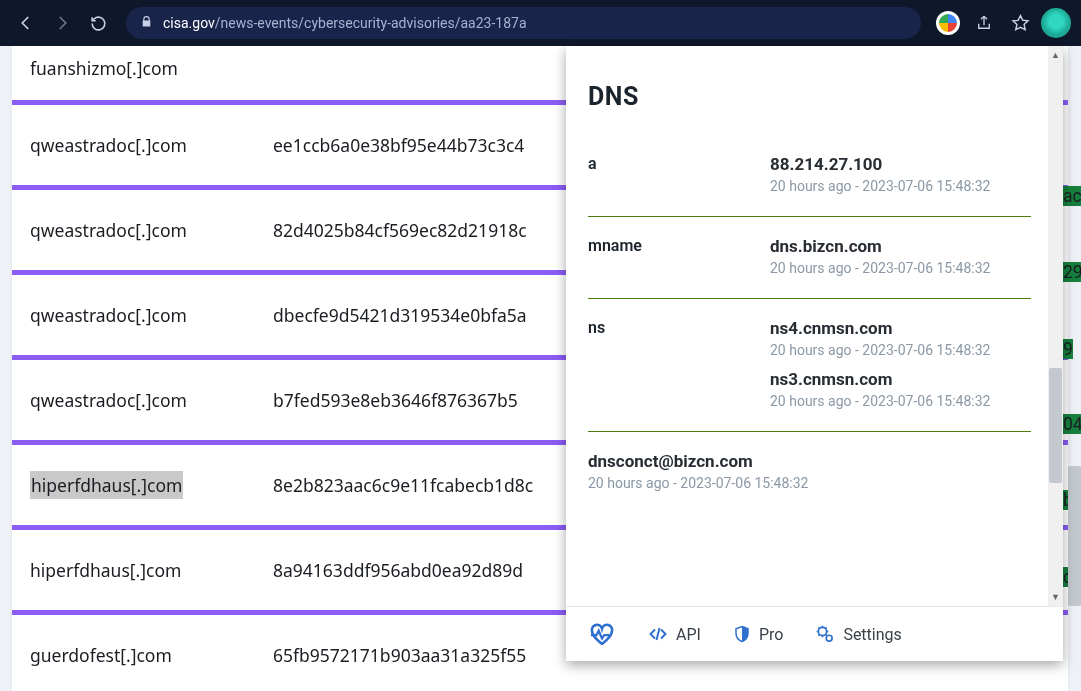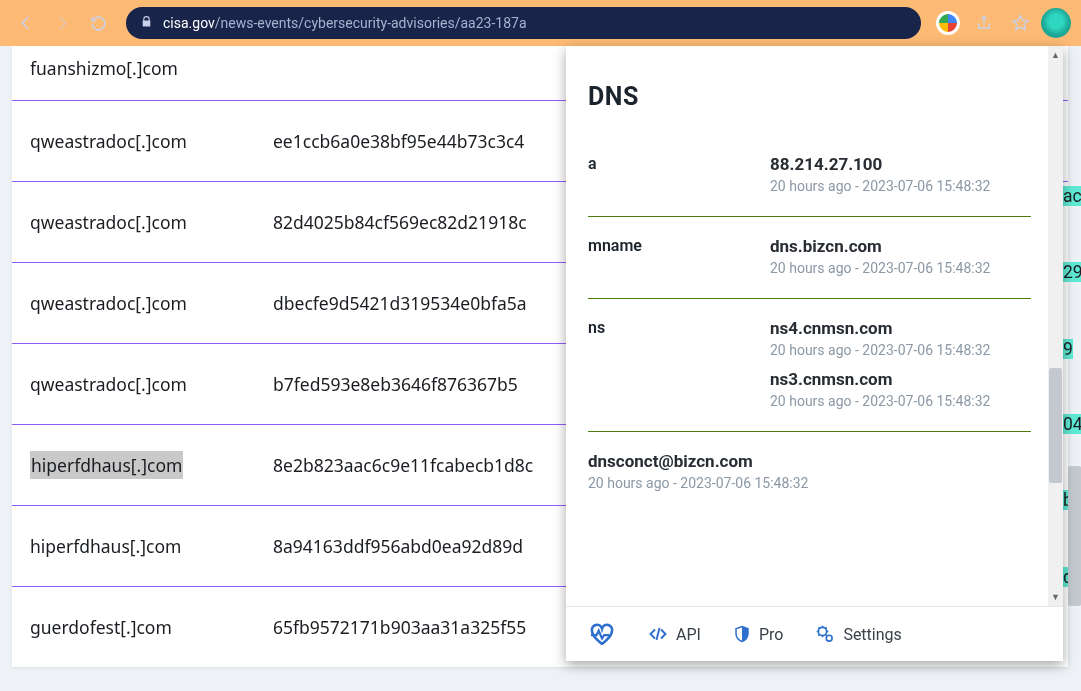--- a/index.html
+++ b/index.html
@@ -8,21 +8,21 @@
     background: #eef1f5;
     width: 1081px;
     height: 691px;
     overflow: hidden;
     position: relative;
   }
 
   
   .browser-bar {
     height: 46px;
-    background: #fdba74;
+    background: #0f172a;
     display: flex;
     align-items: center;
     padding: 0 10px;
     gap: 4px;
   }
   .nav-ctl {
     width: 32px; height: 32px;
     display:flex; align-items:center; justify-content:center;
     color: #c9d1e8;
     border-radius: 50%;
@@ -63,21 +63,21 @@
     background: #fff;
     box-shadow: 0 1px 3px rgba(0,0,0,.08);
   }
   table.ioc {
     width:100%;
     border-collapse: collapse;
     font-size: 17.5px;
     color: #1a1d21;
   }
   table.ioc td {
-    border-top: 1px solid #8b5cf6;
+    border-top: 5px solid #8b5cf6;
     padding: 28px 18px;
     vertical-align: middle;
     font-family: ui-sans-serif,system-ui,sans-serif;
   }
   table.ioc tr:first-child td { border-top:none; padding-top:10px; padding-bottom:20px; }
   table.ioc td.dom { width: 243px; }
   .hilite { background:#c9c9c9; padding: 2px 1px;}
   
   
   .popup {
@@ -170,21 +170,21 @@
     right:0px; width:13px;
     background:#c4c9cf;
     border-radius:2px;
   }
 
   
   .peek {
     position:absolute;
     color:#1a1d21;
     font-size:17.5px;
-    background:#5eead4;
+    background:#15803d;
   }
 </style>
 </head>
 <body>
 
 <div class="browser-bar">
   <div class="nav-ctl">
     <svg width="18" height="18" viewBox="0 0 24 24" fill="none" stroke="currentColor" stroke-width="2.2">
         <path d="M15 4l-8 8 8 8"></path>
       </svg>

